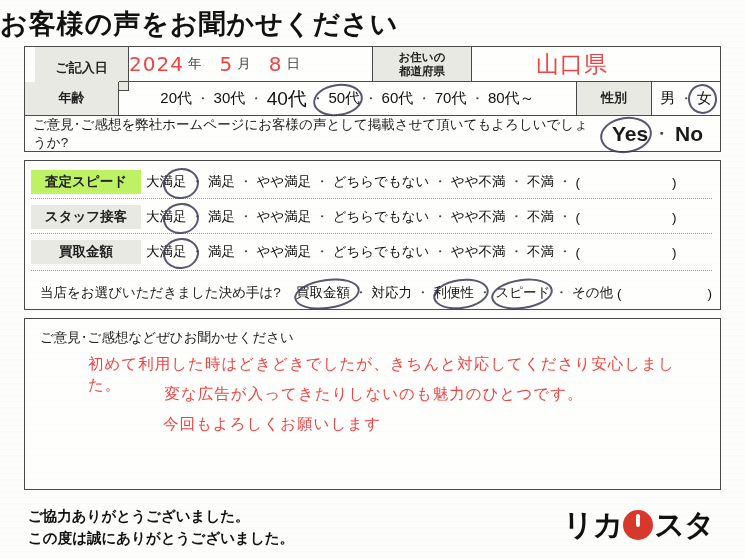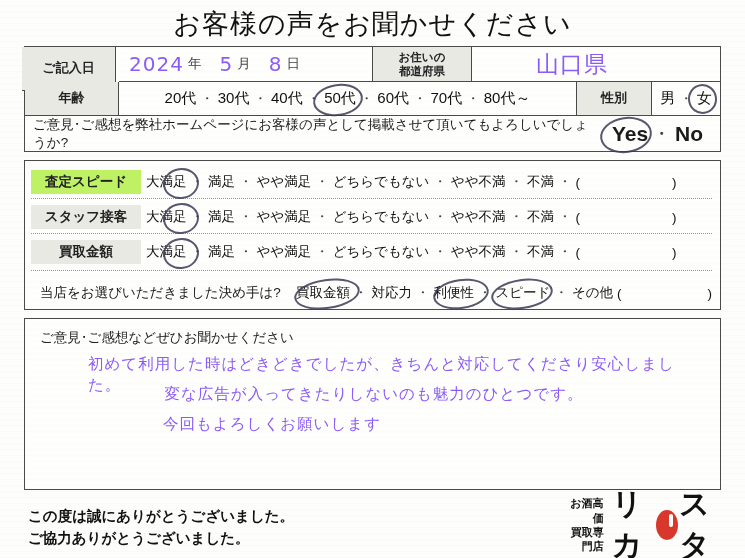--- a/index.html
+++ b/index.html
@@ -12,22 +12,21 @@
     overflow:hidden;
   }
   .sheet{
     position:absolute;inset:0;
     background:
       repeating-linear-gradient(0deg, rgba(0,0,0,0.012) 0px, rgba(0,0,0,0.012) 1px, rgba(0,0,0,0) 1px, rgba(0,0,0,0) 6px),
       #fdfdfb;
   }
   .title{
     position:absolute;left:0;top:6px;width:745px;
-    text-align:center;
-    font-size:27px;font-weight:normal;letter-spacing:1px;
+    font-size:27px;font-weight:bold;letter-spacing:1px;
     color:#111;
   }
   
   .box{
     position:absolute;
     border:1.5px solid #4a4a4a;
     box-sizing:border-box;
     background:rgba(255,255,255,0.35);
   }
   .lbl{
@@ -38,21 +37,21 @@
     text-align:center;
     line-height:1.25;
   }
   .cell{
     display:flex;align-items:center;
     box-sizing:border-box;
     font-size:13.5px;
   }
   .hand{
     font-family:"DejaVu Sans",sans-serif;
-    color:#8b5cf6;
+    color:#ef4444;
     font-size:20px;
     letter-spacing:1px;
   }
   .hand-s{font-size:16px;}
   .opt{font-size:13.5px;color:#111;}
   .sep{padding:0 4px;color:#444;}
   
   .circ{
     position:absolute;
     border:2px solid #3a3a55;
@@ -98,21 +97,21 @@
 </style>
 </head>
 <body>
 
 <div class="sheet"></div>
 
 <div class="title">お客様の声をお聞かせください</div>
 
 <div class="box" style="left:24px;top:46px;width:697px;height:106px;"></div>
 
-<div class="lbl" style="position:absolute;left:22px;top:47px;width:94px;height:44px;border-right:1.5px solid #4a4a4a;border-bottom:1.5px solid #4a4a4a;">ご記入日</div>
+<div class="lbl" style="position:absolute;left:35px;top:47px;width:94px;height:44px;border-right:1.5px solid #4a4a4a;border-bottom:1.5px solid #4a4a4a;">ご記入日</div>
 <div class="cell" style="position:absolute;left:119px;top:47px;width:253px;height:35px;border-bottom:1.5px solid #4a4a4a;padding-left:10px;">
   <span class="hand">2024</span>
   <span class="sep">年</span>
   <span class="hand" style="margin-left:14px;">5</span>
   <span class="sep">月</span>
   <span class="hand" style="margin-left:14px;">8</span>
   <span class="sep">日</span>
 </div>
 <div class="lbl" style="position:absolute;left:372px;top:47px;width:100px;height:35px;border-left:1.5px solid #4a4a4a;border-right:1.5px solid #4a4a4a;border-bottom:1.5px solid #4a4a4a;font-size:11.5px;flex-direction:column;justify-content:center;">
   <span>お住いの</span>
@@ -121,21 +120,21 @@
 <div class="cell" style="position:absolute;left:468px;top:47px;width:252px;height:35px;border-bottom:1.5px solid #4a4a4a;padding-left:68px;">
   <span class="hand" style="font-size:23px;">山口県</span>
 </div>
 
 <div class="lbl" style="position:absolute;left:25px;top:82px;width:94px;height:34px;border-right:1.5px solid #4a4a4a;border-bottom:1.5px solid #4a4a4a;">年齢</div>
 <div class="cell" style="position:absolute;left:119px;top:82px;width:457px;height:34px;border-bottom:1.5px solid #4a4a4a;padding-left:0;justify-content:center;">
   <span class="opt" style="font-size:15px;">20代</span>
     <span class="sep">・</span>
   <span class="opt" style="font-size:15px;">30代</span>
     <span class="sep">・</span>
-  <span class="opt" style="font-size:15px;">40代</span>
+  <span class="opt" style="font-size:19px;">40代</span>
     <span class="sep">・</span>
   <span class="opt" style="font-size:15px;text-align:center;">50代</span>
     <span class="sep">・</span>
   <span class="opt" style="font-size:15px;">60代</span>
     <span class="sep">・</span>
   <span class="opt" style="font-size:15px;">70代</span>
     <span class="sep">・</span>
   <span class="opt" style="font-size:15px;">80代～</span>
 </div>
 <div class="circ" style="left:313px;top:84px;width:46px;height:28px;"></div>
@@ -240,27 +239,23 @@
 <div class="circ" style="left:433px;top:279px;width:52px;height:26px;"></div>
 <div class="circ" style="left:491px;top:279px;width:58px;height:26px;"></div>
 
 <div class="comment" style="left:24px;top:318px;width:697px;height:172px;"></div>
 <div style="position:absolute;left:40px;top:329px;font-size:13.5px;color:#222;">ご意見･ご感想などぜひお聞かせください</div>
 <div class="hand hand-s" style="position:absolute;left:88px;top:354px;width:610px;font-size:15.5px;">初めて利用した時はどきどきでしたが、きちんと対応してくださり安心しました。</div>
 <div class="hand hand-s" style="position:absolute;left:64px;top:384px;width:620px;font-size:15.5px;text-align:center;">変な広告が入ってきたりしないのも魅力のひとつです。</div>
 <div class="hand hand-s" style="position:absolute;left:72px;top:414px;width:400px;font-size:15.5px;text-align:center;">今回もよろしくお願いします</div>
 
 <div class="footer-left" style="left:28px;top:505px;">
+  <div>ご協力ありがとうございました。</div>
   <div>この度は誠にありがとうございました。</div>
-  <div>ご協力ありがとうございました。</div>
 </div>
 
 <div class="logo-wrap" style="left:563px;top:500px;width:160px;height:50px;">
-  <div class="logo-text">
-    <div>お酒高価</div>
-    <div>買取専門店</div>
-  </div>
   <div class="logo-main">
     <span>リカ</span>
     <span class="logo-mark"></span>
     <span>スタ</span>
   </div>
 </div>
 
 </body></html>

